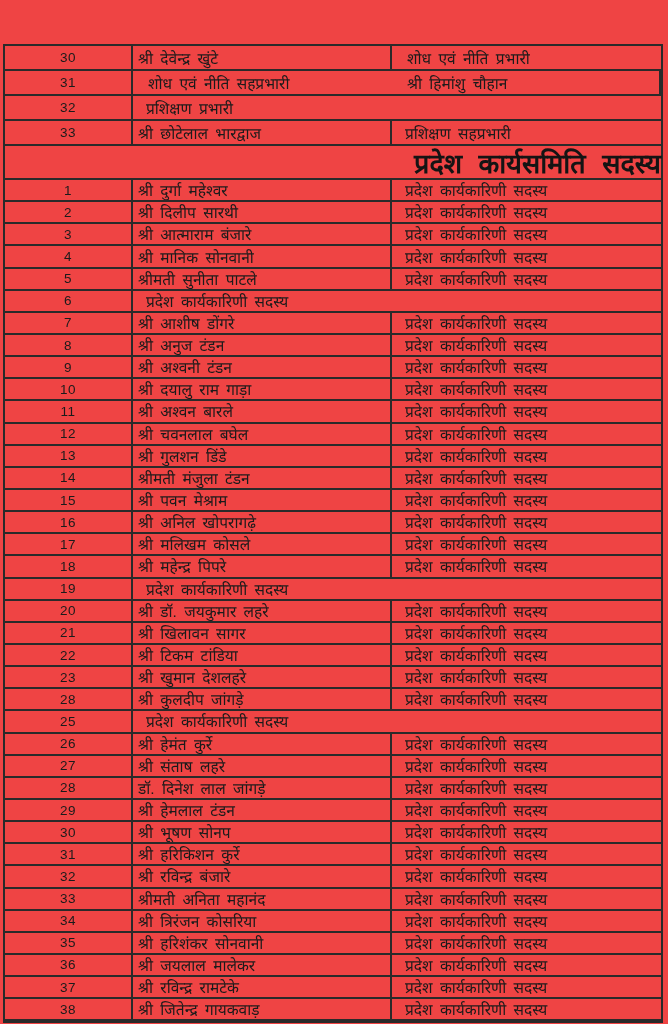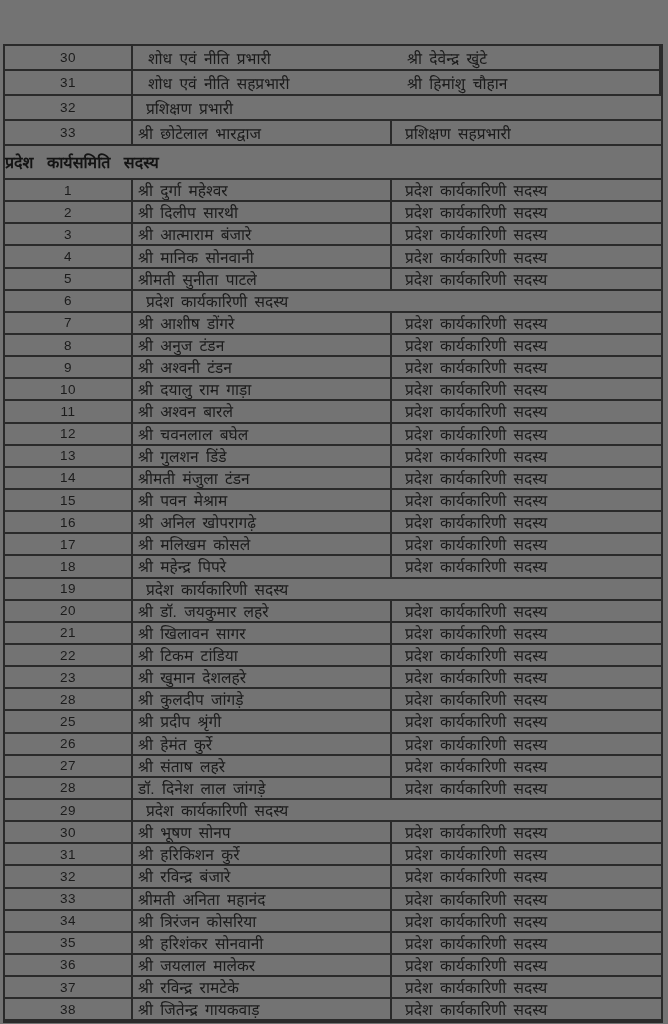--- a/index.html
+++ b/index.html
@@ -4,21 +4,21 @@
 <style>
   html, body {
     margin: 0; padding: 0;
     background: #ffffff;
   }
   .page {
     position: relative;
     width: 668px;
     height: 1024px;
     overflow: hidden;
-    background: #737373;
+    background: #ef4444;
     font-family: "Liberation Sans", "DejaVu Sans", sans-serif;
     color: #1b1b1b;
   }
   .table-wrap {
     position: absolute;
     left: 3px;
     top: 44px;
     width: 656px;
     border: 2px solid #2a2a2a;
   }
@@ -53,40 +53,40 @@
   .c-desig {
     flex: 1;
     padding-left: 13px;
     font-size: 15.5px;
     word-spacing: 3px;
   }
   .trow.indent .c-desig { padding-left: 15px; }
   .header-row {
     display: flex;
     align-items: center;
-    justify-content: flex-start;
+    justify-content: flex-end;
     box-sizing: border-box;
     height: 34px;
     border-bottom: 2px solid #2a2a2a;
-    font-size: 16px;
+    font-size: 27px;
     font-weight: bold;
     word-spacing: 9px;
     color: #141414;
   }
 </style>
 </head>
 <body>
 
 <div class="page">
   <div class="table-wrap">
     <div class="top-rows">
         <div class="trow indent">
     <div class="cell c-sno">30</div>
+    <div class="cell c-name">श्री देवेन्द्र खुंटे</div>
     <div class="cell c-desig">शोध एवं नीति प्रभारी</div>
-    <div class="cell c-name">श्री देवेन्द्र खुंटे</div>
   </div>
         <div class="trow indent">
     <div class="cell c-sno">31</div>
     <div class="cell c-desig">शोध एवं नीति सहप्रभारी</div>
     <div class="cell c-name">श्री हिमांशु चौहान</div>
   </div>
         <div class="trow">
     <div class="cell c-sno">32</div>
     <div class="cell c-desig">प्रशिक्षण प्रभारी</div>
   </div>
@@ -213,40 +213,40 @@
     <div class="cell c-name">श्री खुमान देशलहरे</div>
     <div class="cell c-desig">प्रदेश कार्यकारिणी सदस्य</div>
   </div>
         <div class="trow">
     <div class="cell c-sno">28</div>
     <div class="cell c-name">श्री कुलदीप जांगड़े</div>
     <div class="cell c-desig">प्रदेश कार्यकारिणी सदस्य</div>
   </div>
         <div class="trow">
     <div class="cell c-sno">25</div>
-    <div class="cell c-name">श्री प्रदीप श्रृंगी</div>
     <div class="cell c-desig">प्रदेश कार्यकारिणी सदस्य</div>
   </div>
         <div class="trow">
     <div class="cell c-sno">26</div>
     <div class="cell c-name">श्री हेमंत कुर्रे</div>
     <div class="cell c-desig">प्रदेश कार्यकारिणी सदस्य</div>
   </div>
         <div class="trow">
     <div class="cell c-sno">27</div>
     <div class="cell c-name">श्री संताष लहरे</div>
     <div class="cell c-desig">प्रदेश कार्यकारिणी सदस्य</div>
   </div>
         <div class="trow">
     <div class="cell c-sno">28</div>
     <div class="cell c-name">डॉ. दिनेश लाल जांगड़े</div>
     <div class="cell c-desig">प्रदेश कार्यकारिणी सदस्य</div>
   </div>
         <div class="trow">
     <div class="cell c-sno">29</div>
+    <div class="cell c-name">श्री हेमलाल टंडन</div>
     <div class="cell c-desig">प्रदेश कार्यकारिणी सदस्य</div>
   </div>
         <div class="trow">
     <div class="cell c-sno">30</div>
     <div class="cell c-name">श्री भूषण सोनप</div>
     <div class="cell c-desig">प्रदेश कार्यकारिणी सदस्य</div>
   </div>
         <div class="trow">
     <div class="cell c-sno">31</div>
     <div class="cell c-name">श्री हरिकिशन कुर्रे</div>

